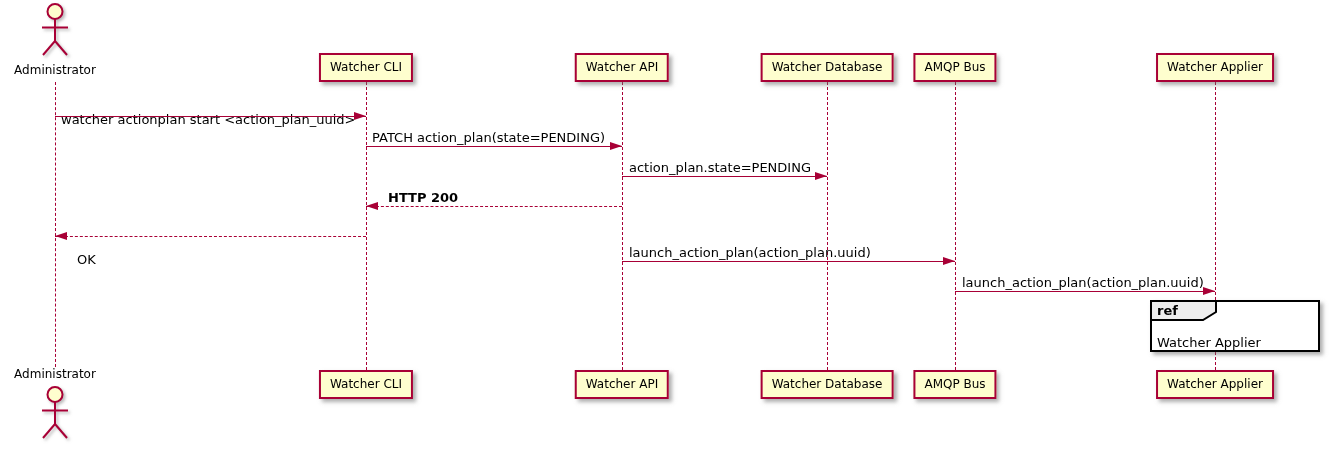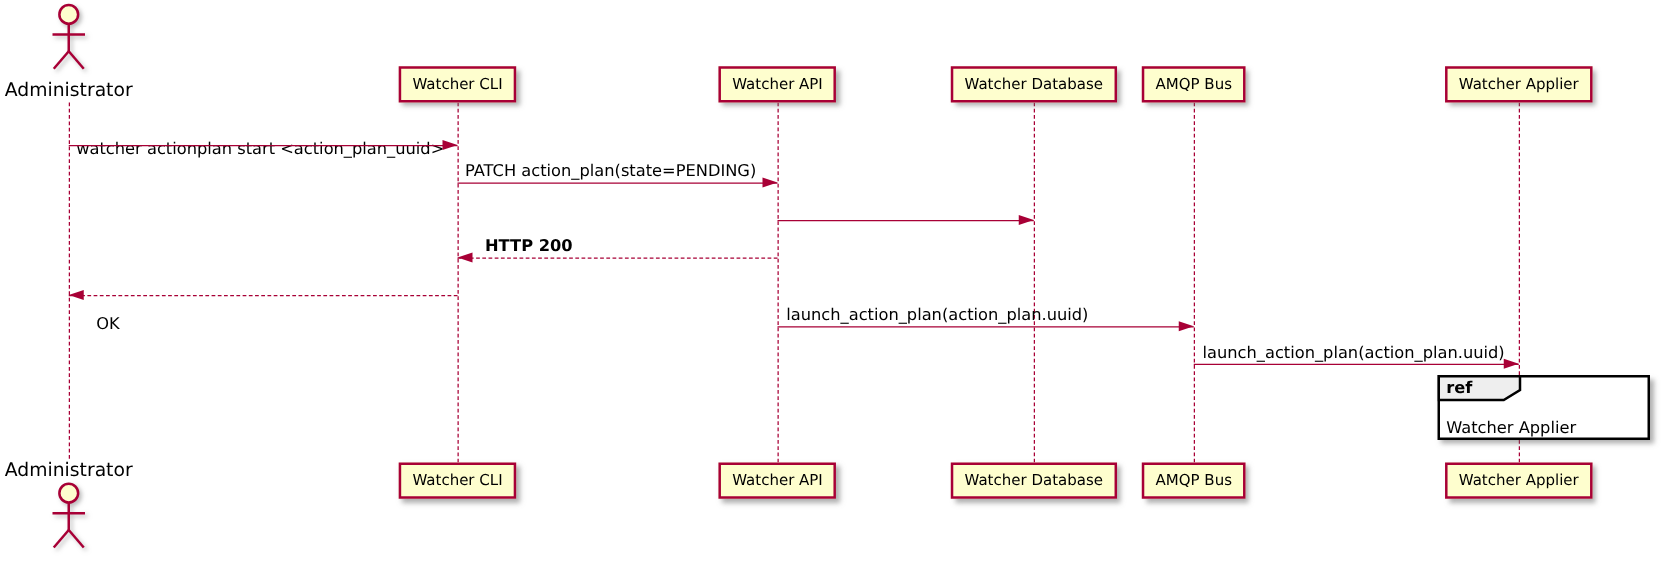--- a/index.html
+++ b/index.html
@@ -16,21 +16,21 @@
   }
   .lifeline { position: absolute; width: 0; border-left: 1px dashed var(--accent); }
   .pbox {
     position: absolute; transform: translateX(-50%);
     background: var(--participant_fill); border: 2px solid var(--accent);
     padding: 4px 9px; font-size: 12px; white-space: nowrap; line-height: 17px;
     box-shadow: 3px 3px 4px rgba(110,110,110,0.55);
   }
   .actor-label {
     position: absolute; transform: translateX(-50%);
-    font-size: 15px; white-space: nowrap;
+    font-size: 12px; white-space: nowrap;
   }
   .actor-figure {
     position: absolute; transform: translateX(-50%);
     filter: drop-shadow(2.5px 2.5px 1.5px rgba(120,120,120,0.5));
   }
   .msg-label { position: absolute; font-size: 13px; white-space: nowrap; line-height: 15px; }
   .msg-line { position: absolute; height: 0; }
   .msg-line.solid  { border-top: 1px solid var(--accent); }
   .msg-line.dashed { border-top: 1px dashed var(--accent); }
   .arrow { position: absolute; width: 0; height: 0; border-top: 4.5px solid transparent; border-bottom: 4.5px solid transparent; }
@@ -79,20 +79,21 @@
   <div class="pbox" style="left:1215px; top:53px;"><span>Watcher Applier</span></div>
 
   <div class="msg-label" style="left:61px; top:112px;">watcher actionplan start &lt;action_plan_uuid&gt;</div>
   <div class="msg-line solid" style="left:55px; top:116px; width:311px;"></div>
   <div class="arrow right" style="left:354px; top:112px;"></div>
 
   <div class="msg-label" style="left:372px; top:130px;">PATCH action_plan(state=PENDING)</div>
   <div class="msg-line solid" style="left:366px; top:146px; width:256px;"></div>
   <div class="arrow right" style="left:610px; top:142px;"></div>
 
+  <div class="msg-label" style="left:629px; top:160px;">action_plan.state=PENDING</div>
   <div class="msg-line solid" style="left:622px; top:176px; width:205px;"></div>
   <div class="arrow right" style="left:815px; top:172px;"></div>
 
   <div class="msg-label" style="left:388px; top:190px;font-weight:bold;">HTTP 200</div>
   <div class="msg-line dashed" style="left:366px; top:206px; width:256px;"></div>
   <div class="arrow left" style="left:366px; top:202px;"></div>
 
   <div class="msg-label" style="left:77px; top:220px;margin-top:32px;">OK</div>
   <div class="msg-line dashed" style="left:55px; top:236px; width:311px;"></div>
   <div class="arrow left" style="left:55px; top:232px;"></div>

